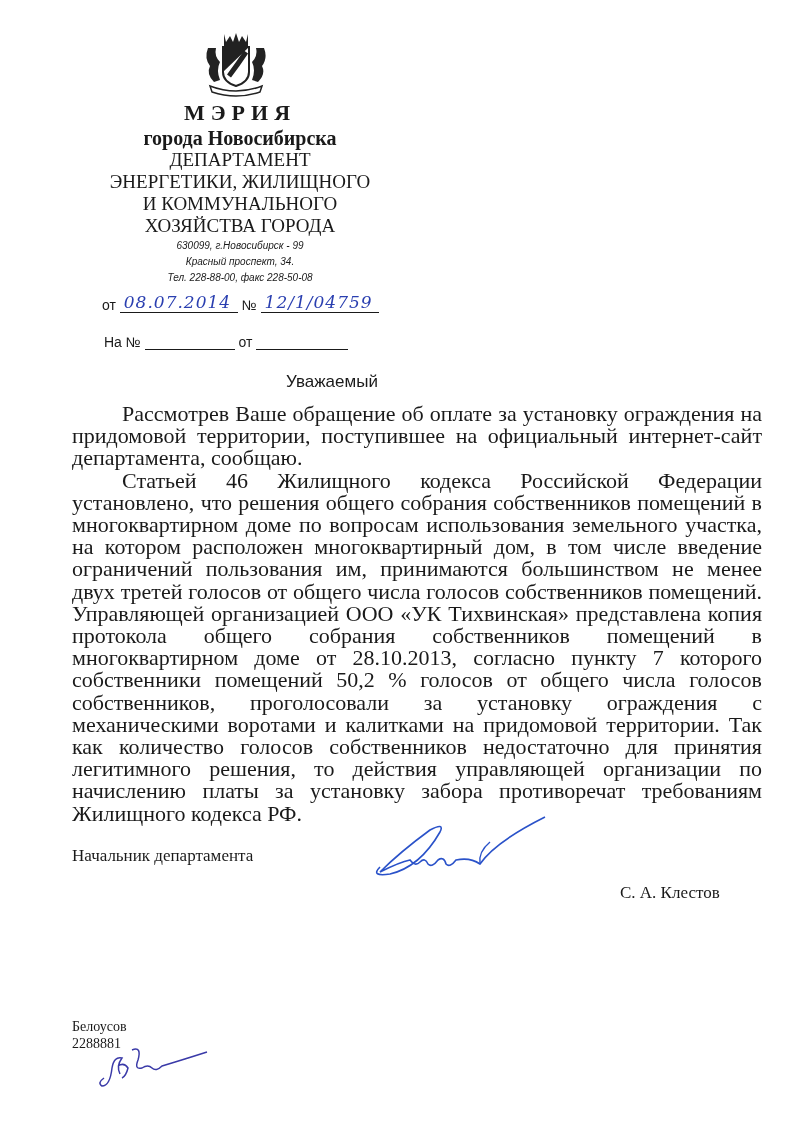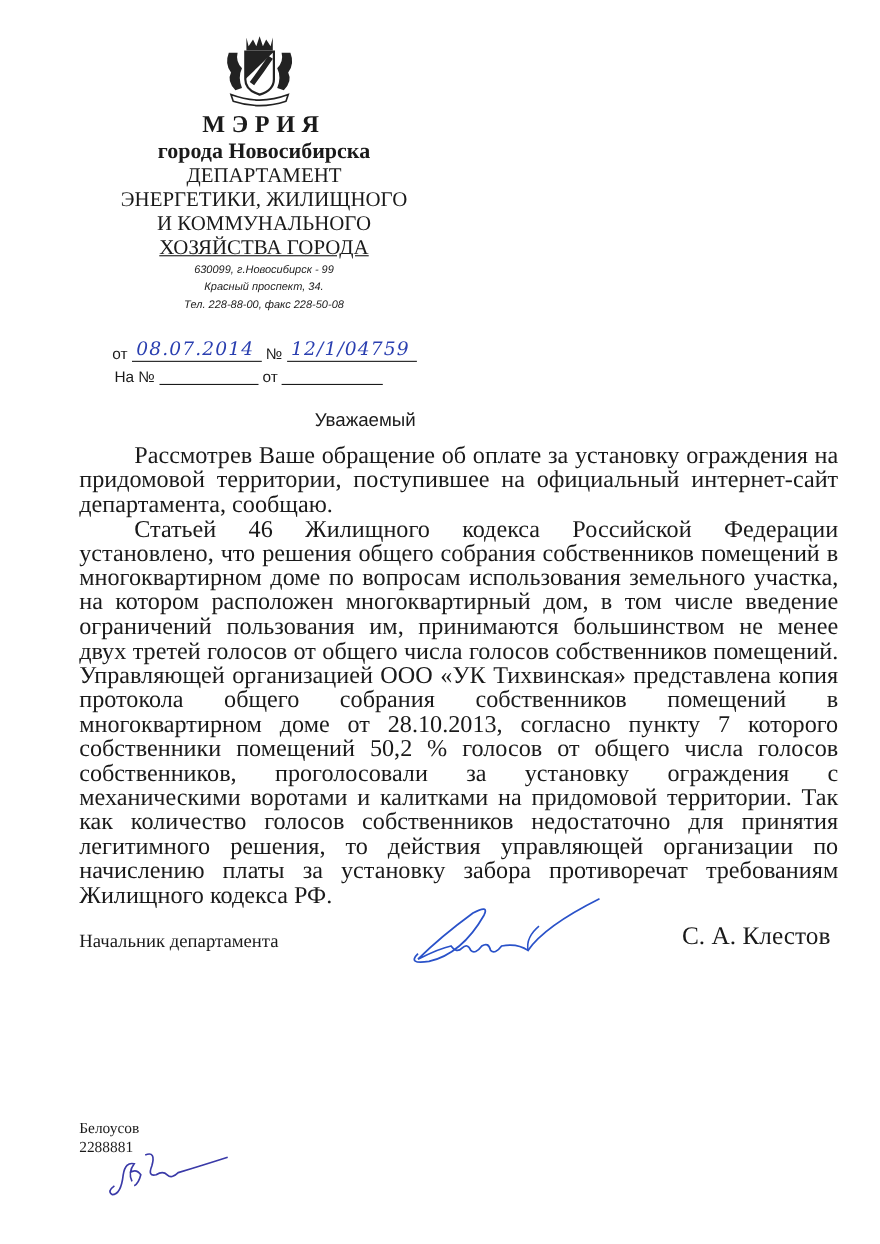--- a/index.html
+++ b/index.html
@@ -8,41 +8,41 @@
 
   
   .crest { left: 196px; top: 30px; width: 80px; height: 70px; }
   .hdr { left: 70px; width: 340px; text-align: center; }
   .meria { top: 100px; font-family: "Liberation Serif", serif; font-weight: bold; font-size: 22px; letter-spacing: 6px; left: 70px; width: 340px; }
   .city { top: 127px; font-family: "Liberation Serif", serif; font-weight: bold; font-size: 20px; }
   .dept { font-family: "Liberation Serif", serif; font-size: 19px; line-height: 22px; }
   .dept1 { top: 149px; }
   .dept2 { top: 171px; }
   .dept3 { top: 193px; }
-  .dept4 { top: 215px; text-decoration: underline; }
+  .dept4 { top: 215px; }
   .addr { font-family: "Liberation Sans", sans-serif; font-size: 10px; line-height: 16px; font-style: italic; }
   .addr1 { top: 238px; }
   .addr2 { top: 254px; }
   .addr3 { top: 270px; }
 
   
   .regline { top: 296px; left: 102px; font-family: "Liberation Sans", sans-serif; font-size: 14px; }
   .field-line { display: inline-block; border-bottom: 1px solid #1a1a1a; height: 16px; vertical-align: bottom; position: relative; }
   .hand { font-family: "DejaVu Serif", serif; font-style: italic; color: #2a3fb0; font-size: 17px; position: absolute; bottom: 0; left: 4px; white-space: nowrap; letter-spacing: 1px; }
   .reply-line { top: 333px; left: 104px; font-family: "Liberation Sans", sans-serif; font-size: 14px; }
 
   
   .greeting { top: 372px; left: 0; width: 664px; text-align: center; font-family: Liberation Sans, sans-serif; font-size: 17px; }
   .body-text { left: 72px; width: 690px; top: 403px; font-family: "Liberation Serif", serif; font-size: 22px; line-height: 22.2px; text-align: justify; }
   .body-text p { margin: 0; text-indent: 50px; }
   .body-text p + p { margin-top: 0; }
 
   
   .sig-title { top: 846px; left: 72px; font-family: "Liberation Serif", serif; font-size: 17px; }
-  .sig-name { top: 838px; left: 620px; font-family: "Liberation Serif", serif; font-size: 23px; }
+  .sig-name { top: 883px; left: 620px; font-family: "Liberation Serif", serif; font-size: 17px; }
   .signature { left: 360px; top: 812px; width: 200px; height: 70px; }
 
   
   .exec { left: 72px; font-family: "Liberation Serif", serif; font-size: 14px; line-height: 17px; }
   .exec1 { top: 1018px; }
   .exec2 { top: 1035px; }
   .exec-sign { left: 92px; top: 1038px; width: 120px; height: 50px; }
 </style>
 </head>
 <body>
@@ -66,21 +66,21 @@
 <div class="abs hdr dept dept1">ДЕПАРТАМЕНТ</div>
 <div class="abs hdr dept dept2">ЭНЕРГЕТИКИ, ЖИЛИЩНОГО</div>
 <div class="abs hdr dept dept3">И КОММУНАЛЬНОГО</div>
 <div class="abs hdr dept dept4">ХОЗЯЙСТВА ГОРОДА</div>
 <div class="abs hdr addr addr1">630099, г.Новосибирск - 99</div>
 <div class="abs hdr addr addr2">Красный проспект, 34.</div>
 <div class="abs hdr addr addr3">Тел. 228-88-00, факс 228-50-08</div>
 
 <div class="abs regline">
   <span>от</span>
-  <span class="field-line" style="width:118px;margin-top:16px;">
+  <span class="field-line" style="width:118px;">
     <span class="hand">08.07.2014</span>
   </span>
   <span>№</span>
   <span class="field-line" style="width:118px;">
     <span class="hand">12/1/04759</span>
   </span>
 </div>
 
 <div class="abs reply-line">
   <span>На №</span>

